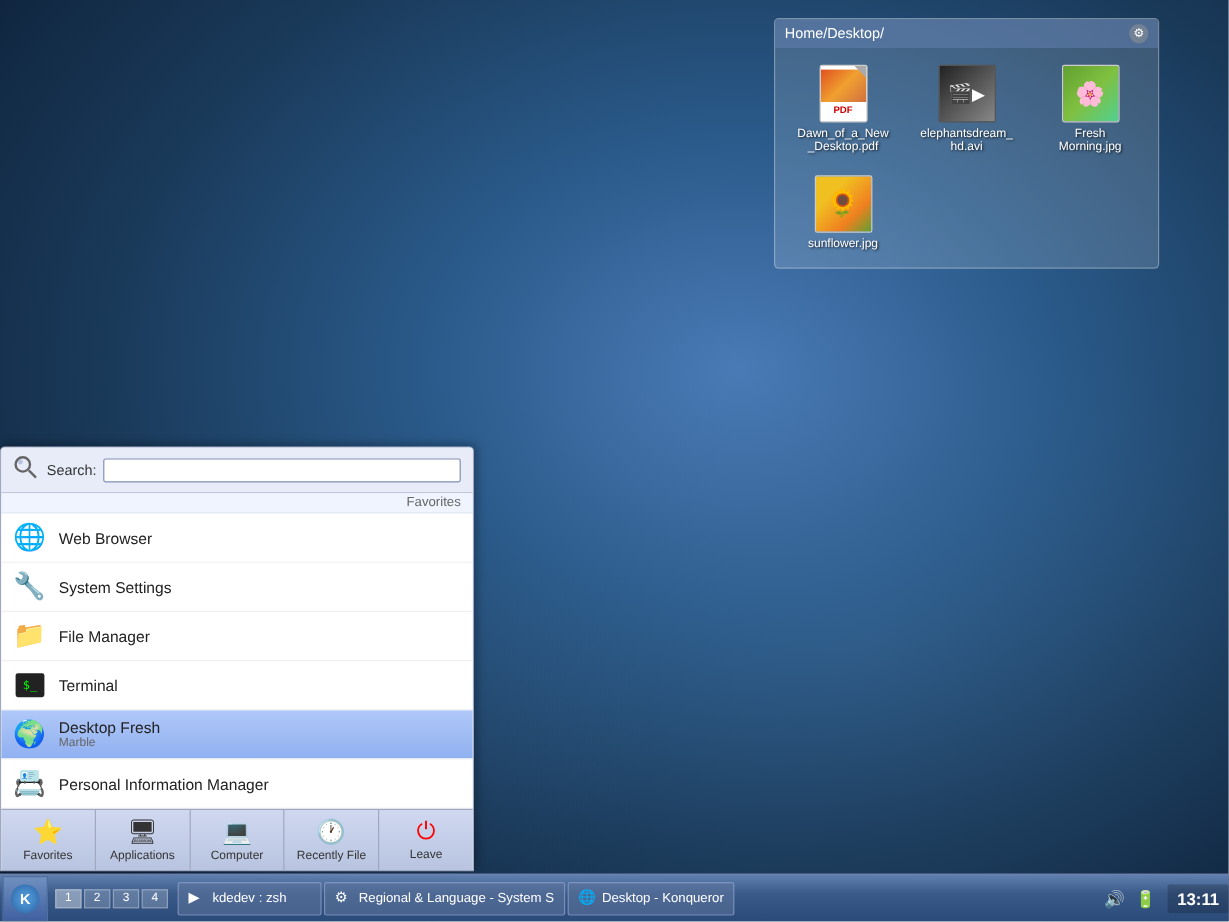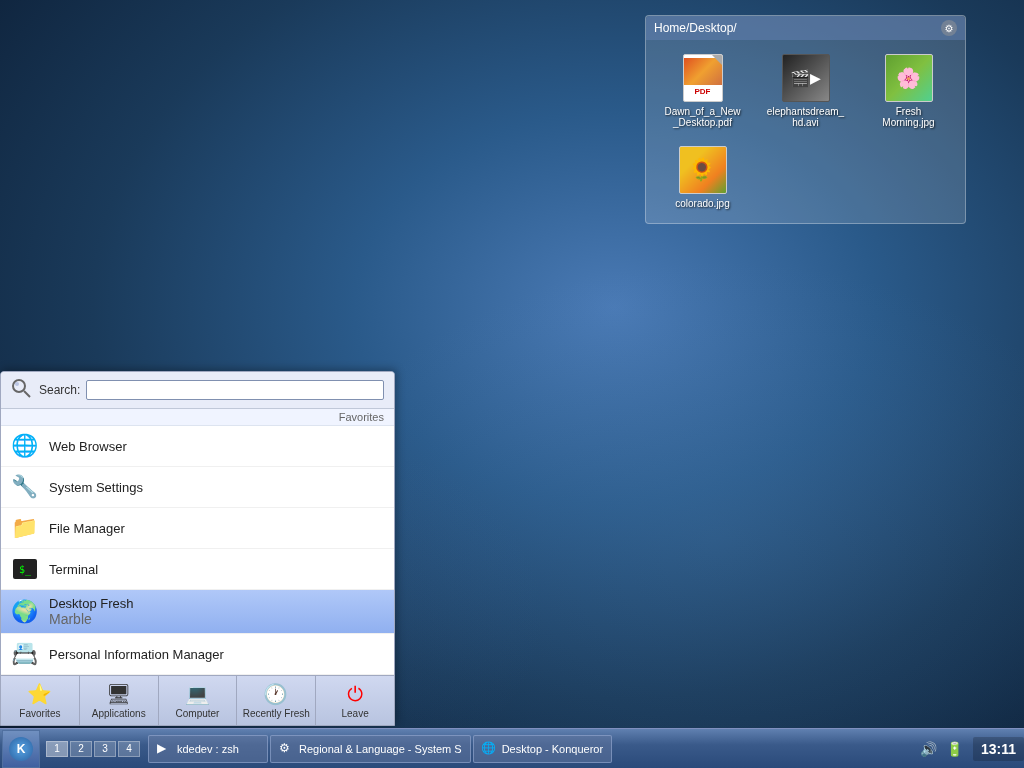--- a/index.html
+++ b/index.html
@@ -299,21 +299,21 @@
       align-items: center;
       justify-content: center;
     }
 
     .kmenu-item-text {
       font-size: 13px;
       color: #222;
     }
 
     .kmenu-item-subtitle {
-      font-size: 14px;
+      font-size: 10px;
       color: #666;
     }
 
     
     #taskbar {
       position: absolute;
       bottom: 0;
       left: 0;
       width: 1024px;
       height: 40px;
@@ -520,21 +520,21 @@
         </div>
         <span class="desktop-file-label">Fresh Morning.jpg</span>
       </div>
 
       <div class="desktop-file">
         <div class="desktop-file-icon">
           <div class="thumb-sunflower" style="width:48px;height:48px;border-radius:2px;border:1px solid #ccc;display:flex;align-items:center;justify-content:center;">
             <span style="font-size:22px;">🌻</span>
           </div>
         </div>
-        <span class="desktop-file-label">colorado.jpg</span>
+        <span class="desktop-file-label">sunflower.jpg</span>
       </div>
 
     </div>
   </div>
 
 
   <div id="kmenu">
 
 
     <div id="kmenu-search">
@@ -608,21 +608,21 @@
       <div class="kmenu-tab">
         <div class="kmenu-tab-icon">🖥</div>
         <span>Applications</span>
       </div>
       <div class="kmenu-tab">
         <div class="kmenu-tab-icon">💻</div>
         <span>Computer</span>
       </div>
       <div class="kmenu-tab">
         <div class="kmenu-tab-icon">🕐</div>
-        <span>Recently Fresh</span>
+        <span>Recently File</span>
       </div>
       <div class="kmenu-tab">
         <div class="kmenu-tab-icon" style="color:red;">⏻</div>
         <span>Leave</span>
       </div>
     </div>
 
   </div>
 
   <div id="taskbar">

